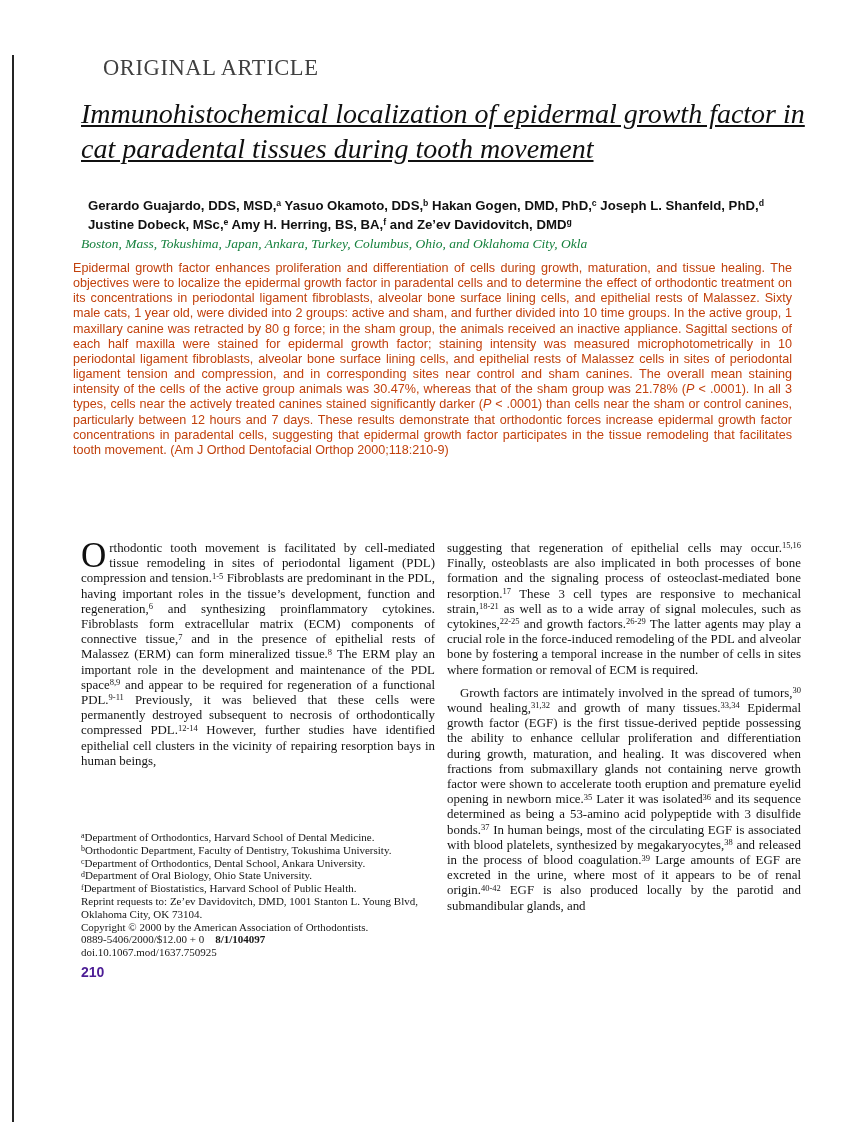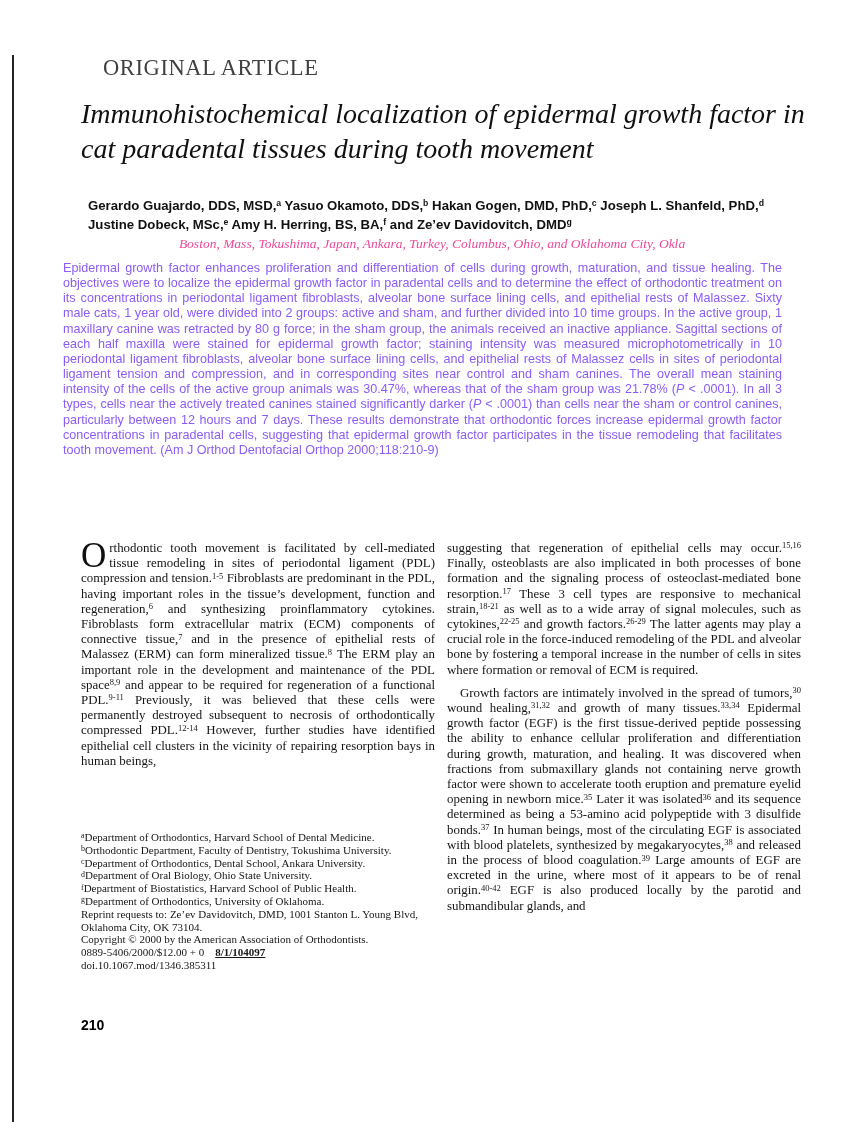--- a/index.html
+++ b/index.html
@@ -3,40 +3,40 @@
 <meta charset="utf-8">
 <style>
   html,body{margin:0;padding:0;background:#ffffff;}
   .page{position:relative;width:866px;height:1122px;background:#ffffff;overflow:hidden;
         color:#151515;font-family:"Liberation Serif",serif;}
   .edge-line{position:absolute;left:12px;top:55px;width:2px;height:1067px;background:#242424;}
   .kicker{position:absolute;left:81px;top:54px;font:400 22.5px/1.2 "Liberation Serif",serif;
           letter-spacing:0.6px;color:#404040;margin-left:22px;}
   .title{position:absolute;left:81px;top:96px;width:740px;
          font:italic 400 28px/35px "Liberation Serif",serif;color:#101010;}
-  .title .tline{white-space:nowrap;}
+  .title .tline{white-space:nowrap;text-decoration:underline;}
   .authors{position:absolute;left:88px;top:196px;width:724px;
            font:700 13.2px/19px "Liberation Sans",sans-serif;color:#111;}
-  .affiliation{position:absolute;left:70px;top:236px;width:724px;
-               font:italic 400 13.5px/16px "Liberation Serif",serif;color:#ec4899;text-align:center;}
-  .abstract{position:absolute;left:63px;top:261px;width:719px;
+  .affiliation{position:absolute;left:81px;top:236px;width:724px;
+               font:italic 400 13.5px/16px "Liberation Serif",serif;color:#15803d;}
+  .abstract{position:absolute;left:73px;top:261px;width:719px;
             font:400 12.6px/15.15px "Liberation Sans",sans-serif;
-            text-align:justify;color:#8b5cf6;}
+            text-align:justify;color:#c2410c;}
   .columns{position:absolute;left:81px;top:541px;width:720px;display:flex;gap:12px;}
   .col{width:354px;font:400 12.9px/15.2px "Liberation Serif",serif;text-align:justify;color:#141414;}
   .col p{margin:0;}
   .col p.indent{text-indent:13px;}
   .col p + p{margin-top:8px;}
   .dropcap{float:left;font-size:35px;line-height:27px;padding:1px 3px 0 0;color:#101010;}
   sup{font-size:66%;line-height:0;position:relative;top:-0.42em;vertical-align:baseline;}
   .footnotes{position:absolute;left:81px;top:831px;width:356px;
              font:400 11px/12.8px "Liberation Serif",serif;color:#161616;text-align:left;}
   .footnotes sup{font-size:72%;top:-0.32em;}
-  .footnotes b{font-weight:700;text-decoration:underline;}
-  .pagenum{position:absolute;left:81px;top:1018px;font:700 14px/1 "Liberation Sans",sans-serif;color:#000000;}
+  .footnotes b{font-weight:700;}
+  .pagenum{position:absolute;left:81px;top:965px;font:700 14px/1 "Liberation Sans",sans-serif;color:#4c1d95;}
 </style>
 </head>
 <body>
 
 <div class="page">
   <div class="edge-line"></div>
 
   <div class="kicker">ORIGINAL ARTICLE</div>
 
   <div class="title">
@@ -62,21 +62,20 @@
       <p class="indent">Growth factors are intimately involved in the spread of tumors,<sup>30</sup> wound healing,<sup>31,32</sup> and growth of many tissues.<sup>33,34</sup> Epidermal growth factor (EGF) is the first tissue-derived peptide possessing the ability to enhance cellular proliferation and differentiation during growth, maturation, and healing. It was discovered when fractions from submaxillary glands not containing nerve growth factor were shown to accelerate tooth eruption and premature eyelid opening in newborn mice.<sup>35</sup> Later it was isolated<sup>36</sup> and its sequence determined as being a 53-amino acid polypeptide with 3 disulfide bonds.<sup>37</sup> In human beings, most of the circulating EGF is associated with blood platelets, synthesized by megakaryocytes,<sup>38</sup> and released in the process of blood coagulation.<sup>39</sup> Large amounts of EGF are excreted in the urine, where most of it appears to be of renal origin.<sup>40-42</sup> EGF is also produced locally by the parotid and submandibular glands, and</p>
     </div>
   </div>
 
   <div class="footnotes">
     <div><sup>a</sup>Department of Orthodontics, Harvard School of Dental Medicine.</div>
     <div><sup>b</sup>Orthodontic Department, Faculty of Dentistry, Tokushima University.</div>
     <div><sup>c</sup>Department of Orthodontics, Dental School, Ankara University.</div>
     <div><sup>d</sup>Department of Oral Biology, Ohio State University.</div>
     <div><sup>f</sup>Department of Biostatistics, Harvard School of Public Health.</div>
-    <div><sup>g</sup>Department of Orthodontics, University of Oklahoma.</div>
     <div>Reprint requests to: Ze’ev Davidovitch, DMD, 1001 Stanton L. Young Blvd, Oklahoma City, OK 73104.</div>
     <div>Copyright © 2000 by the American Association of Orthodontists.</div>
     <div>0889-5406/2000/$12.00 + 0 <b>8/1/104097</b></div>
-    <div>doi.10.1067.mod/1346.385311</div>
+    <div>doi.10.1067.mod/1637.750925</div>
   </div>
 
   <div class="pagenum">210</div>
 </div>
 
 </body></html>

